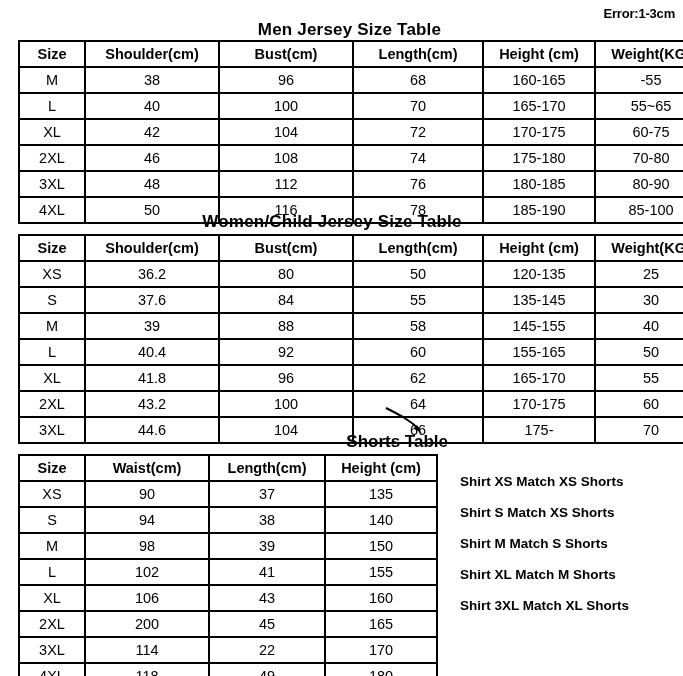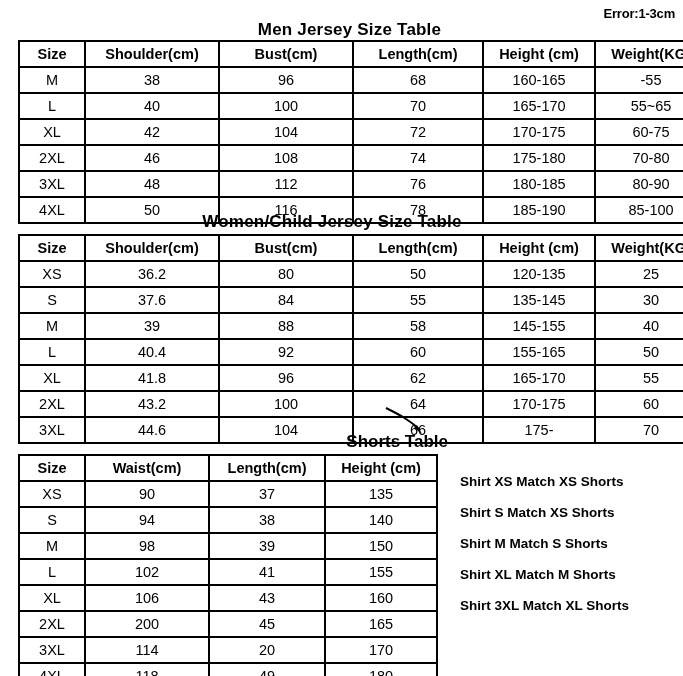--- a/index.html
+++ b/index.html
@@ -352,21 +352,21 @@
       </tr>
       <tr>
         <td>2XL</td>
         <td>200</td>
         <td>45</td>
         <td>165</td>
       </tr>
       <tr>
         <td>3XL</td>
         <td>114</td>
-        <td>20</td>
+        <td>22</td>
         <td>170</td>
       </tr>
       <tr>
         <td>4XL</td>
         <td>118</td>
         <td>49</td>
         <td>180</td>
       </tr>
     </tbody>
   </table>

